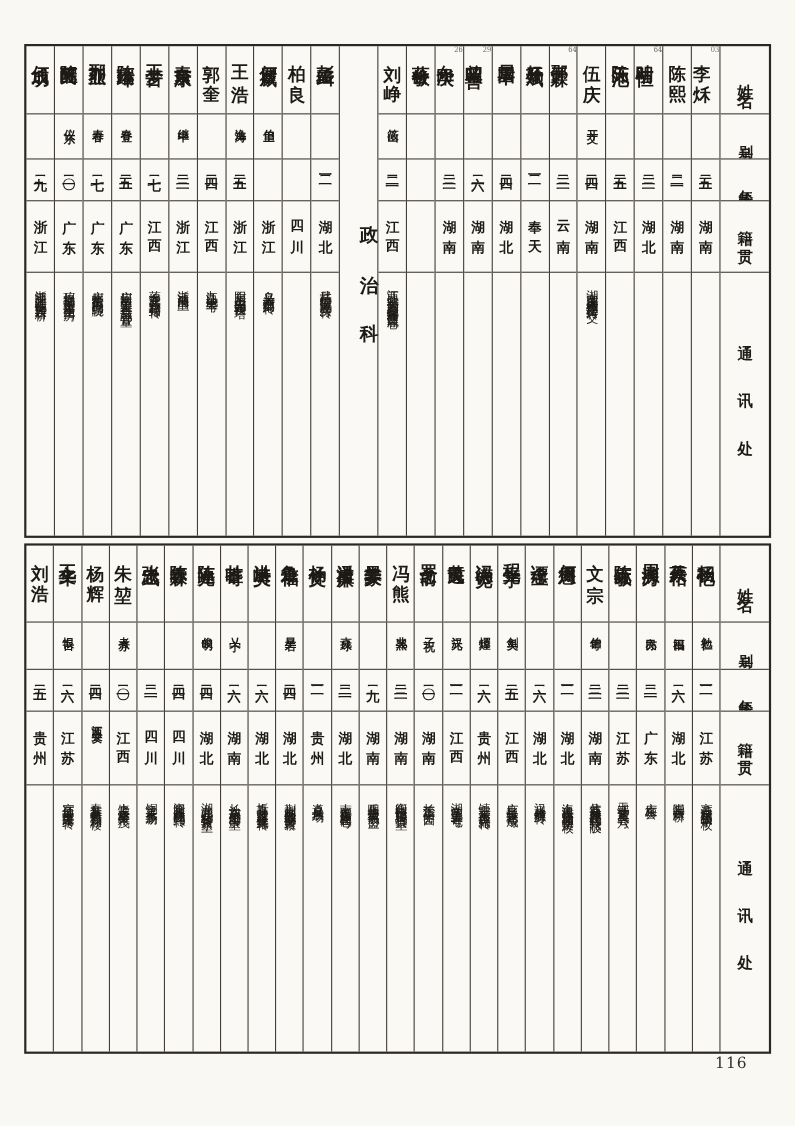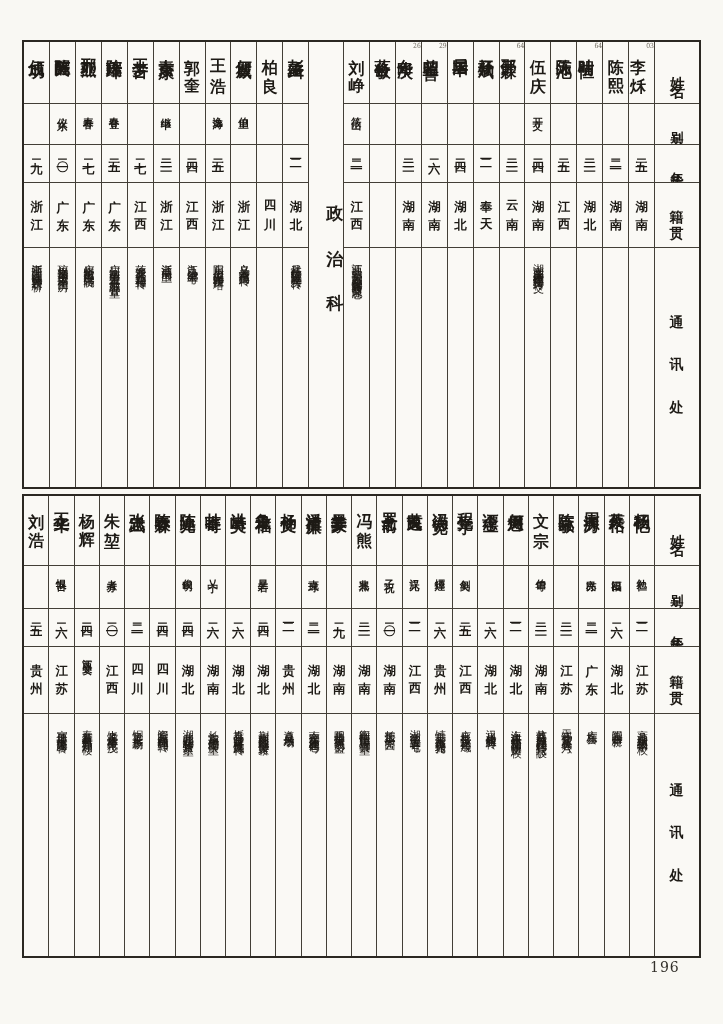--- a/index.html
+++ b/index.html
@@ -918,14 +918,14 @@
         </div>
         <div class="cell r-origin">
           <span class="vtext origin">贵州</span>
         </div>
         <div class="cell r-addr">
           <span class="vtext addr"></span>
         </div>
       </div>
     </div>
 
-  <div class="page-number">196</div>
+  <div class="page-number">116</div>
 </div>
 
 </body></html>

